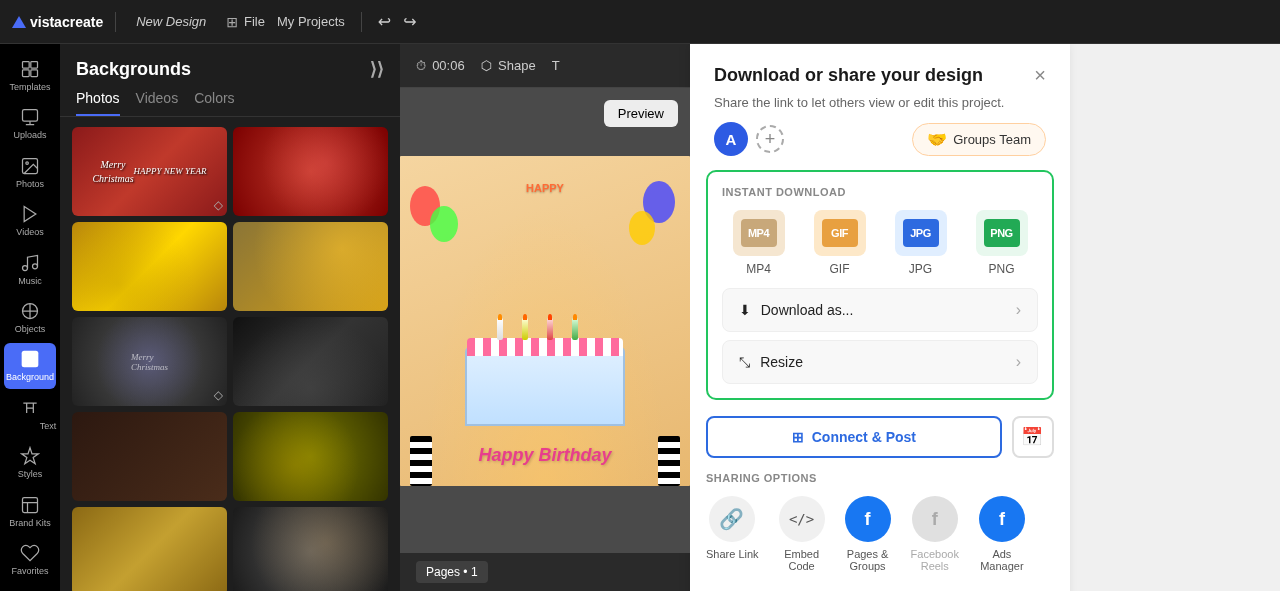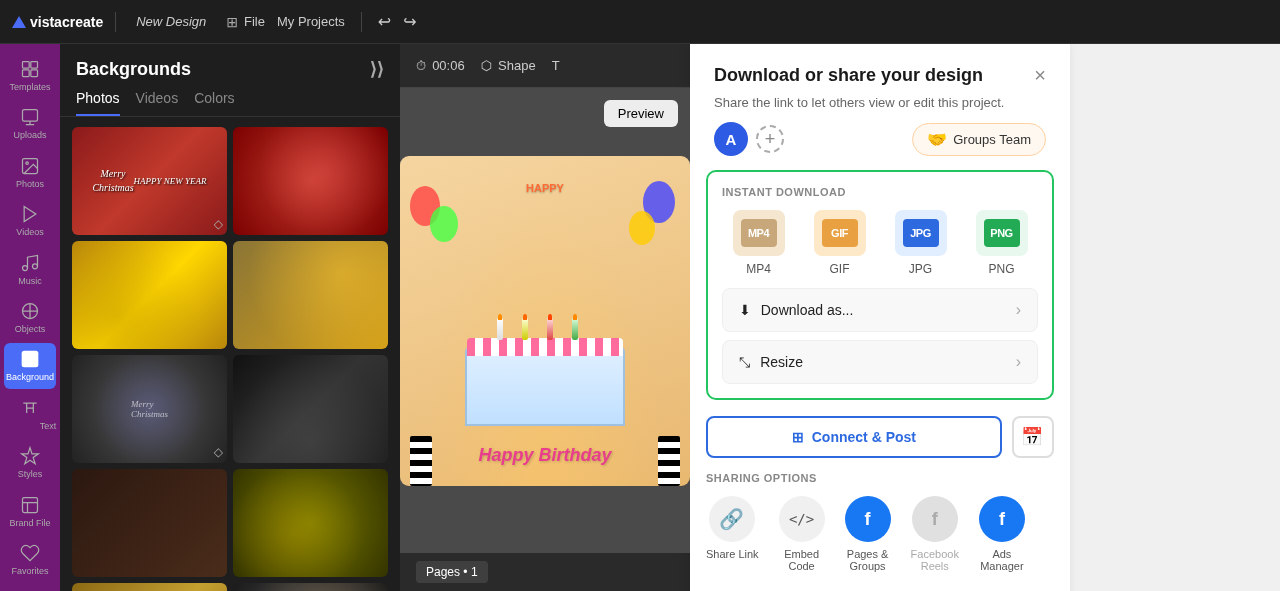--- a/index.html
+++ b/index.html
@@ -1,21 +1,21 @@
 <!DOCTYPE html>
 <html><head>
   <meta charset="utf-8">
   <style>
     * { box-sizing: border-box; margin: 0; padding: 0; }
     body { font-family: -apple-system, BlinkMacSystemFont, 'Segoe UI', sans-serif; background: #f0f0f0; width: 1280px; height: 591px; overflow: hidden; display: flex; }
 
     
     .sidebar {
       width: 60px;
-      background: #701a75;
+      background: #000000;
       height: 591px;
       display: flex;
       flex-direction: column;
       align-items: center;
       padding: 8px 0;
       gap: 2px;
       flex-shrink: 0;
     }
     .sidebar-item {
       width: 52px;
@@ -70,21 +70,21 @@
       display: grid;
       grid-template-columns: 1fr 1fr;
       gap: 6px;
       padding: 10px 12px;
       overflow-y: auto;
       flex: 1;
     }
     .thumb {
       border-radius: 6px;
       overflow: hidden;
-      height: 108px;
+      height: 89px;
       position: relative;
       cursor: pointer;
     }
 
     
     .bg1 { background: linear-gradient(135deg, #8b1a1a 0%, #c0392b 50%, #8b1a1a 100%); }
     .bg2 { background: radial-gradient(circle, #c0392b 0%, #7b0000 100%); }
     .bg3 { background: linear-gradient(135deg, #b8860b 0%, #ffd700 50%, #b8860b 100%); }
     .bg4 { background: linear-gradient(135deg, #8b7536 0%, #d4a017 100%); }
     .bg5 { background: radial-gradient(circle, #555 0%, #222 100%); }
@@ -354,21 +354,21 @@
       <svg viewBox="0 0 24 24" fill="none" stroke="currentColor" stroke-width="1.5">
           <path d="M12 2l2.4 7.4H22l-6.2 4.5 2.4 7.4L12 17l-6.2 4.3 2.4-7.4L2 9.4h7.6z"></path>
         </svg>
       <span style="font-size:9px;">Styles</span>
     </div>
     <div class="sidebar-item">
       <svg viewBox="0 0 24 24" fill="none" stroke="currentColor" stroke-width="1.5">
           <rect x="3" y="3" width="18" height="18" rx="2"></rect>
           <path d="M3 9h18M9 21V9"></path>
         </svg>
-      <span style="font-size:9px;">Brand File</span>
+      <span style="font-size:9px;">Brand Kits</span>
     </div>
     <div class="sidebar-item" style="margin-top:auto;">
       <svg viewBox="0 0 24 24" fill="none" stroke="currentColor" stroke-width="1.5">
           <path d="M20.84 4.61a5.5 5.5 0 0 0-7.78 0L12 5.67l-1.06-1.06a5.5 5.5 0 0 0-7.78 7.78l1.06 1.06L12 21.23l7.78-7.78 1.06-1.06a5.5 5.5 0 0 0 0-7.78z"></path>
         </svg>
       <span style="font-size:9px;">Favorites</span>
     </div>
   </div>
 
   <div class="panel" style="height:547px;">
@@ -430,21 +430,21 @@
       </div>
       <div style="color:#ccc;font-size:13px;display:flex;align-items:center;gap:6px;cursor:pointer;">
         <span>⬡</span>
           <span>Shape</span>
       </div>
       <div style="color:#ccc;font-size:13px;cursor:pointer;">T</div>
     </div>
     <div style="flex:1;display:flex;align-items:center;justify-content:center;background:#4a4a4a;position:relative;">
       <button style="position:absolute;top:12px;right:12px;background:rgba(255,255,255,0.9);border:none;border-radius:6px;padding:6px 14px;font-size:13px;cursor:pointer;font-weight:500;">Preview</button>
 
-      <div style="width:290px;height:330px;border-radius:9px;overflow:hidden;position:relative;background:linear-gradient(160deg,#f5d5a0 0%,#e8b870 100%);">
+      <div style="width:290px;height:330px;border-radius:1px;overflow:hidden;position:relative;background:linear-gradient(160deg,#f5d5a0 0%,#e8b870 100%);">
 
         <div style="position:absolute;inset:0;background:radial-gradient(ellipse at 50% 100%,rgba(255,200,100,0.5) 0%,transparent 60%);"></div>
 
         <div style="position:absolute;top:8%;left:50%;transform:translateX(-50%);display:flex;gap:3px;align-items:center;">
           <span style="font-size:11px;font-weight:900;color:#ff6b35;text-shadow:0 1px 2px rgba(0,0,0,0.3);">HAPPY</span>
         </div>
 
         <div style="position:absolute;left:10px;top:30px;width:30px;height:40px;border-radius:50%;background:#ff4444;opacity:0.8;"></div>
         <div style="position:absolute;left:30px;top:50px;width:28px;height:36px;border-radius:50%;background:#44ff44;opacity:0.8;"></div>
         <div style="position:absolute;right:15px;top:25px;width:32px;height:42px;border-radius:50%;background:#4444ff;opacity:0.8;"></div>

